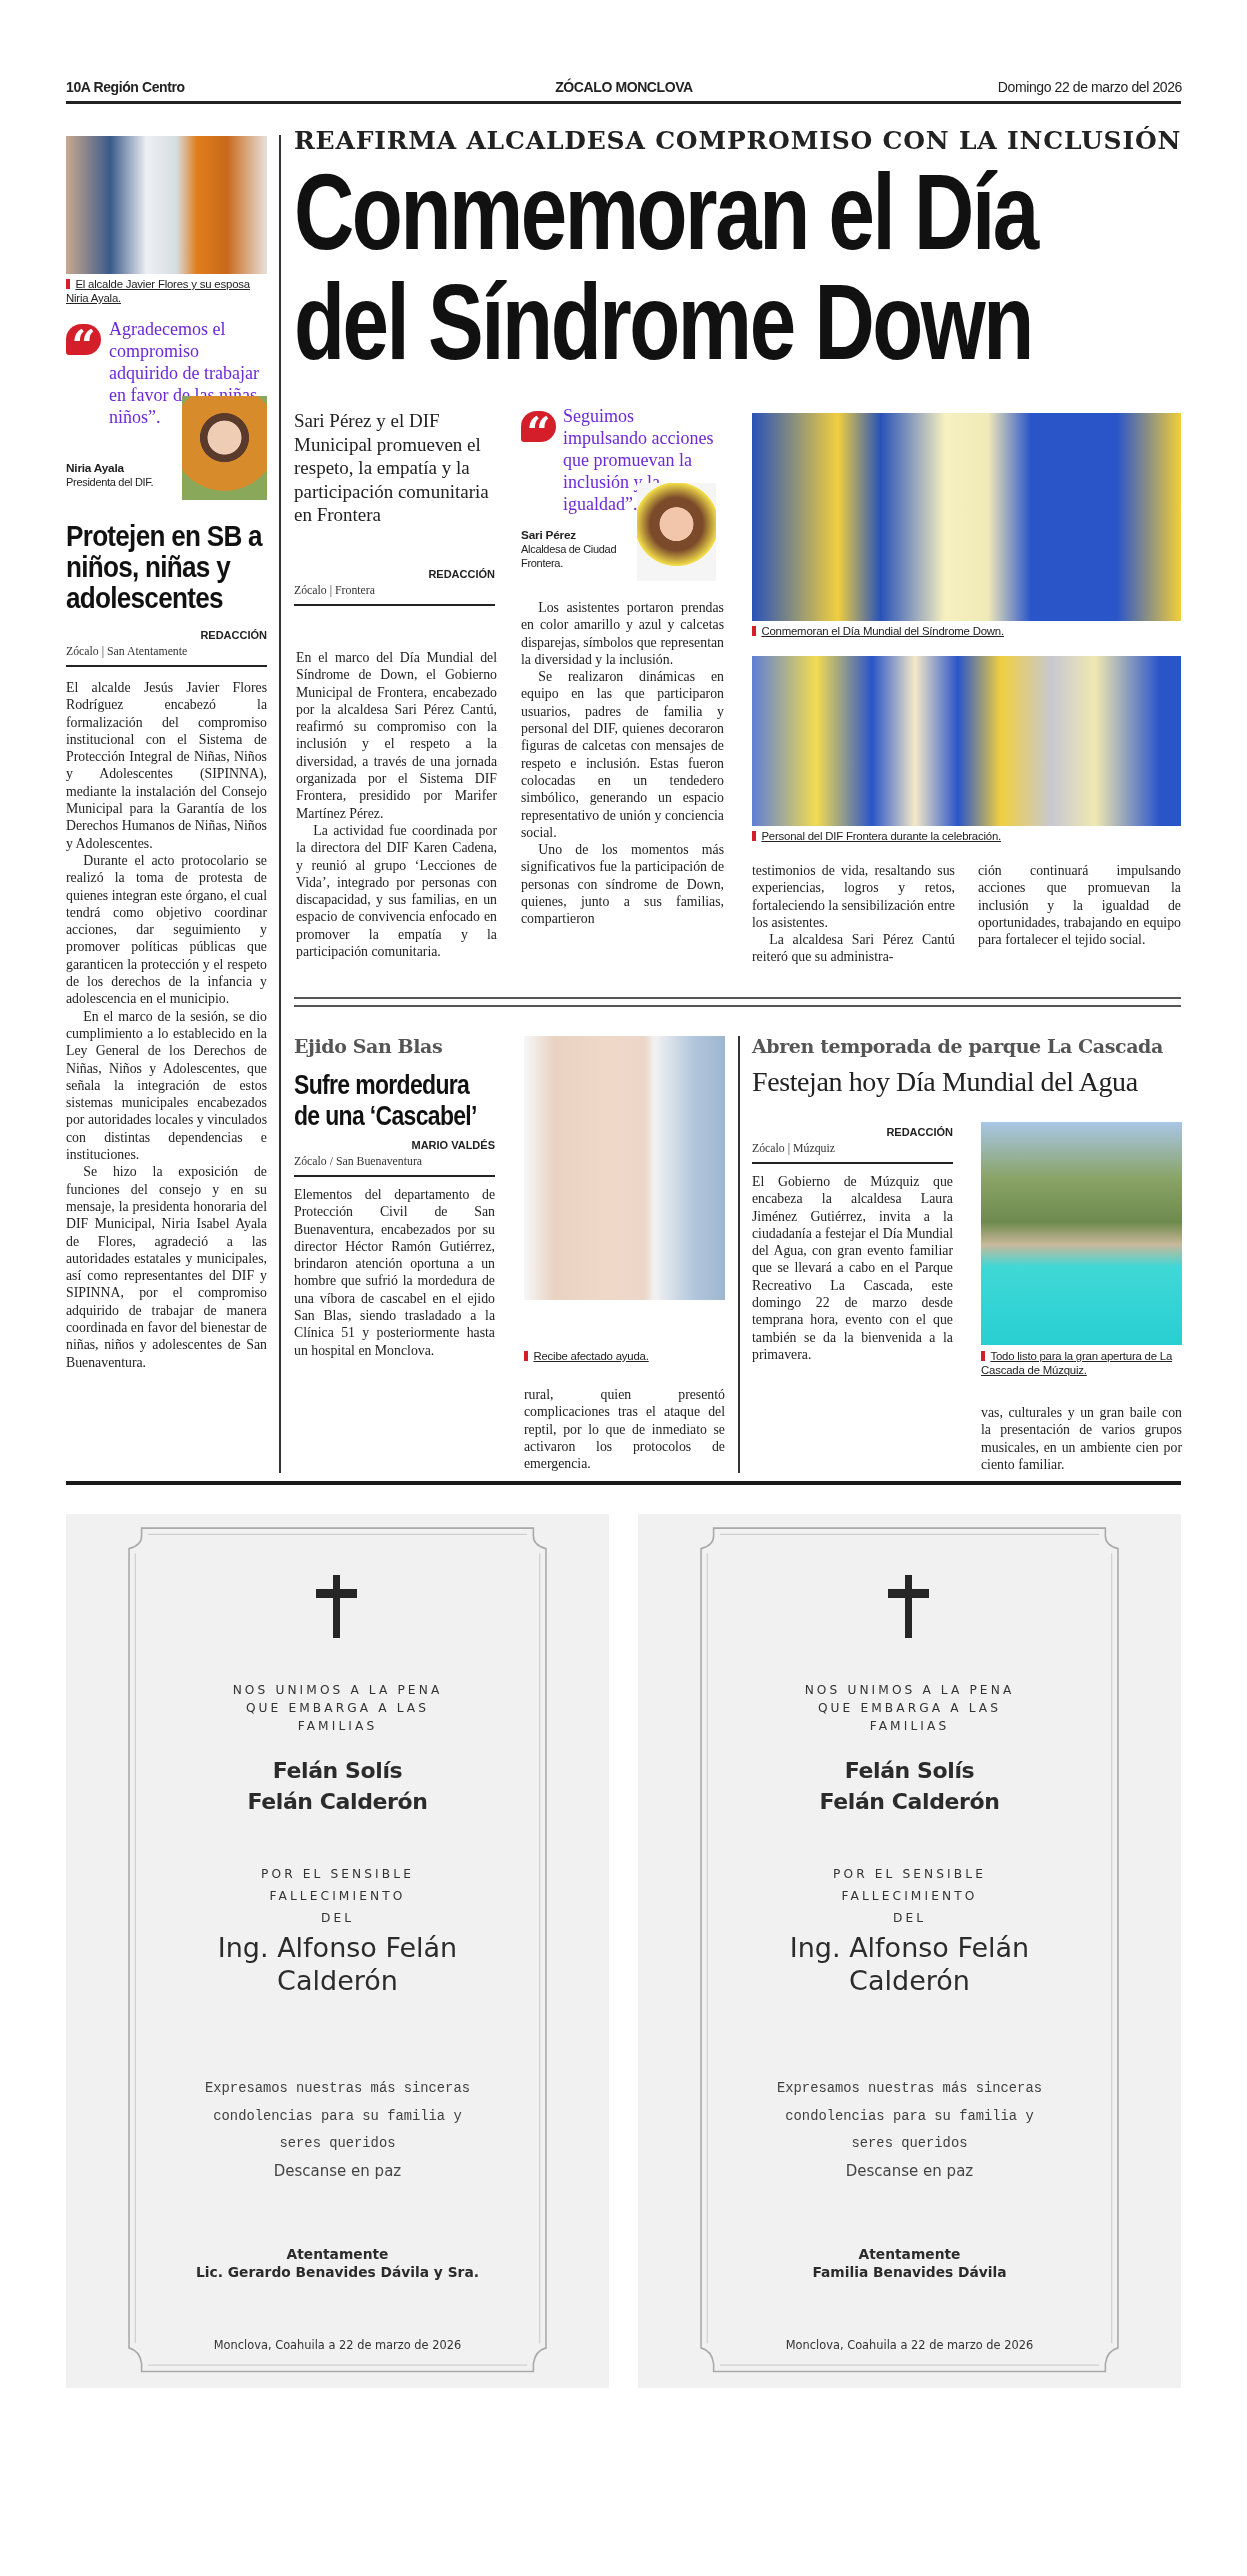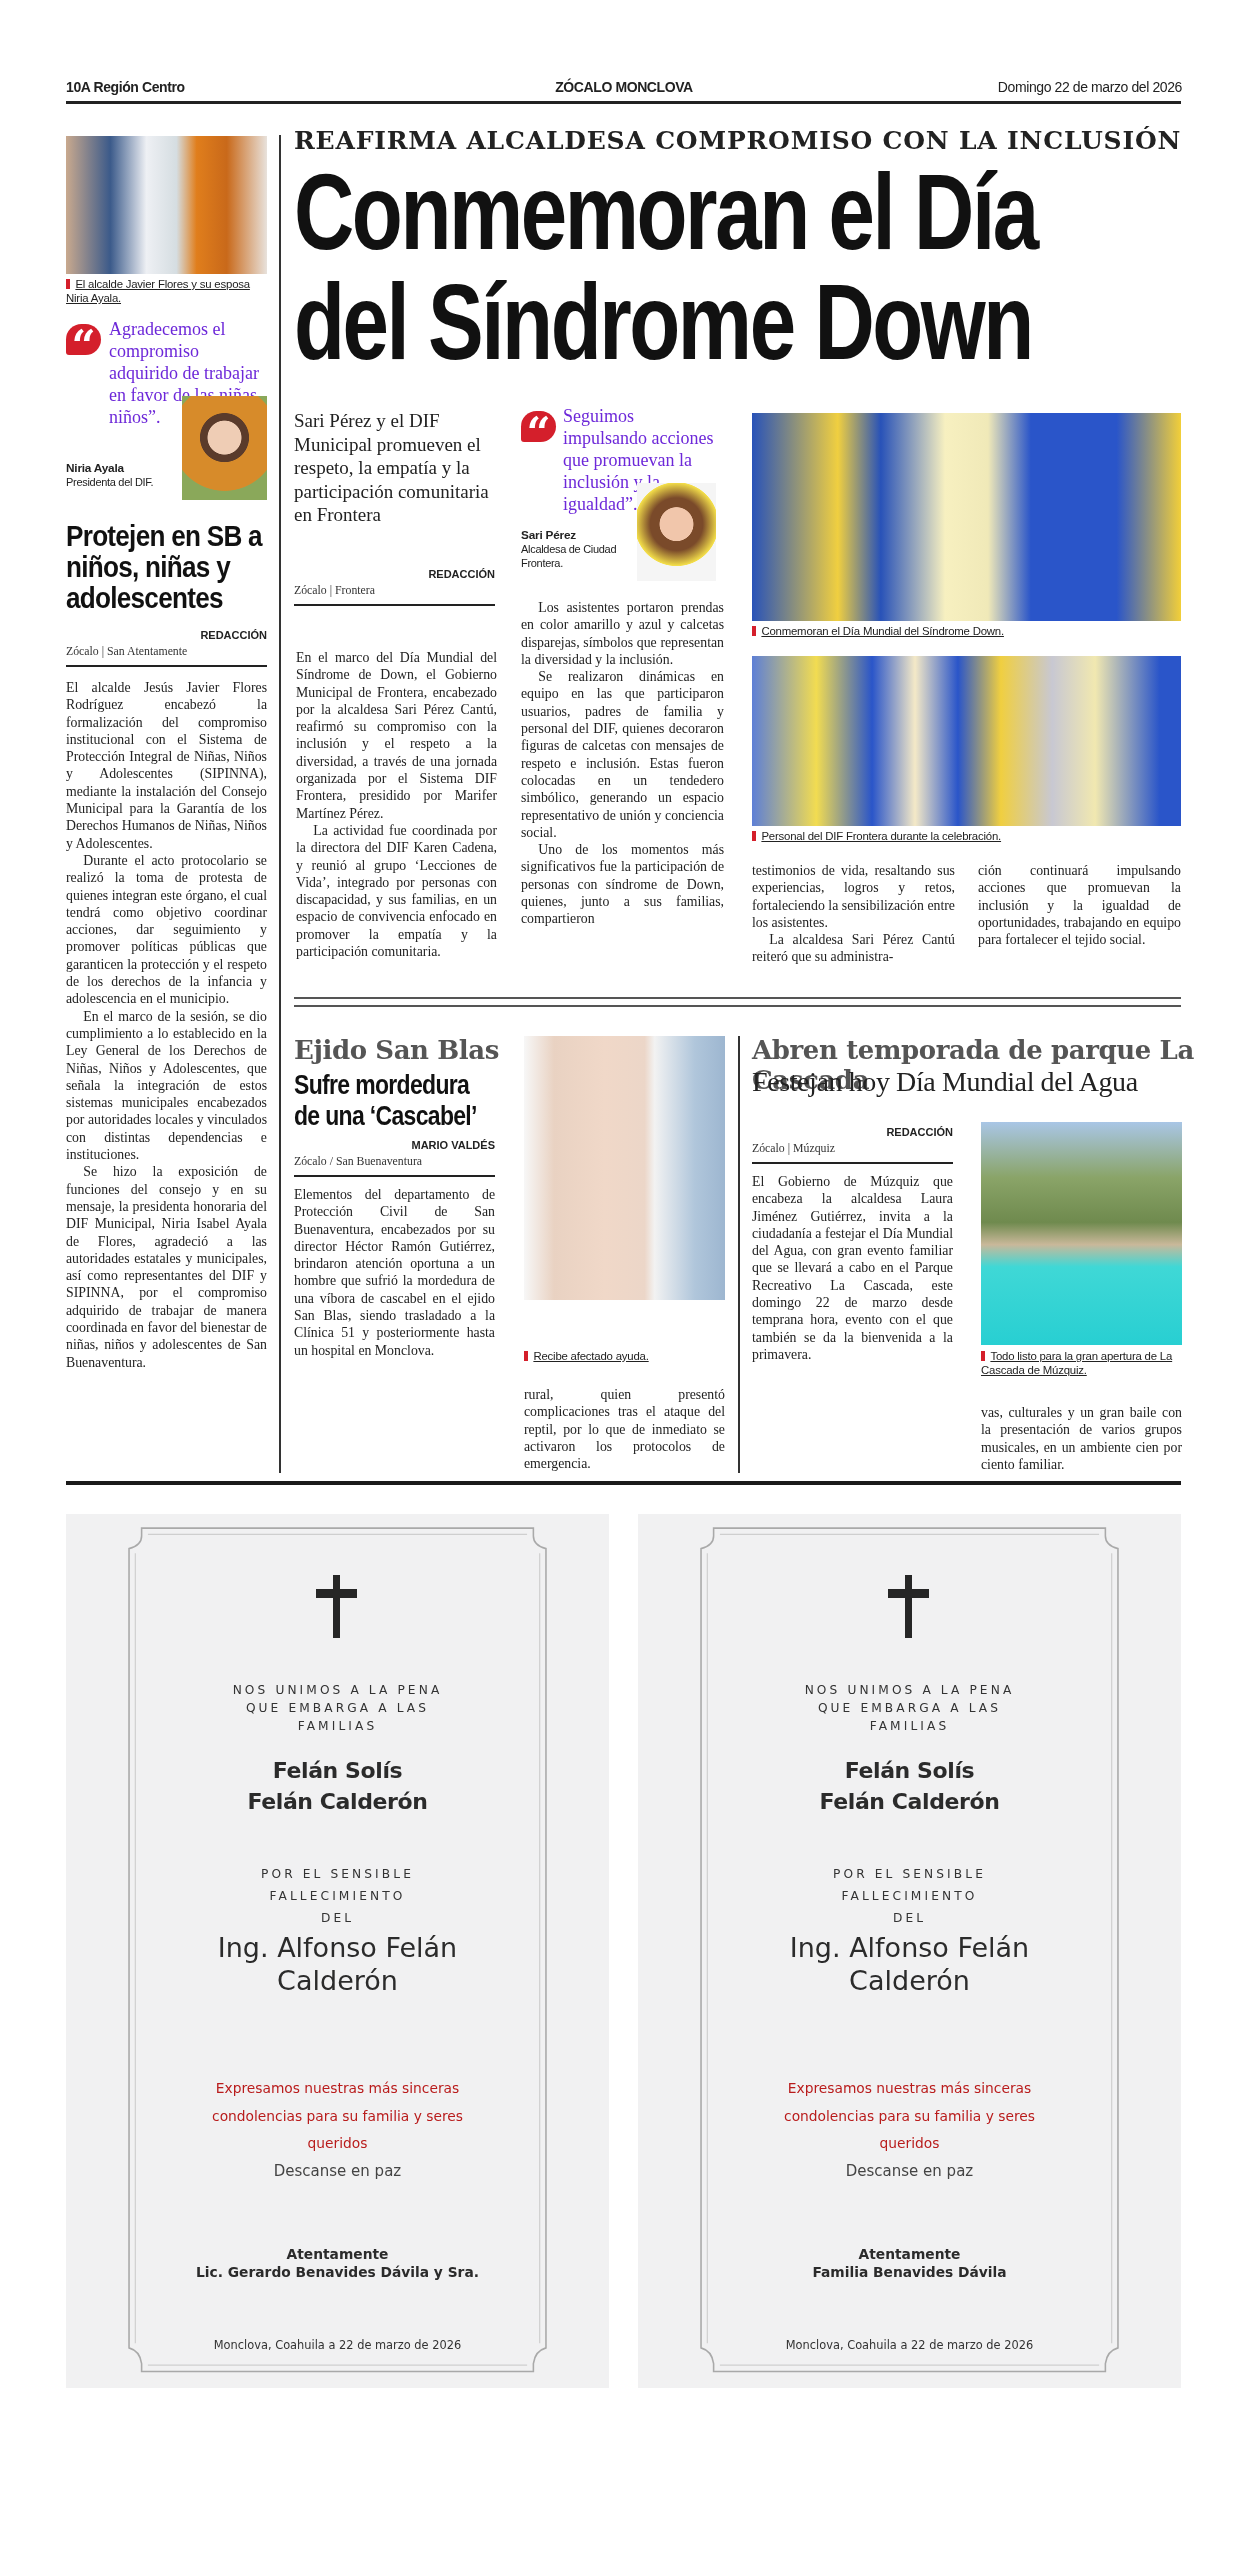--- a/index.html
+++ b/index.html
@@ -45,40 +45,40 @@
   .byline { font-family: "Liberation Sans", sans-serif; font-weight: bold; font-size: 11px; color: #222; text-align: right; }
   .byplace { font-family: "Liberation Serif", serif; font-size: 11.8px; color: #333; margin-top: 3.1px; }
   .byrule { height: 1.6px; background: #222; margin-top: 6.3px; }
 
   .body { font-family: "Liberation Serif", serif; font-size: 13.8px; line-height: 17.3px; color: #222; text-align: justify; hyphens: auto; }
   .body p { text-indent: 17.3px; }
   .body p.first { text-indent: 0; }
 
   .double-rule { left: 294px; width: 887px; height: 1.6px; background: #555; }
 
-  .sec-kicker { font-family: "DejaVu Serif", serif; font-weight: bold; font-size: 26px; color: #555; letter-spacing: -0.4px; }
+  .sec-kicker { font-family: "DejaVu Serif", serif; font-weight: bold; font-size: 19px; color: #555; letter-spacing: -0.4px; }
   .sec-head { font-family: "Liberation Sans", sans-serif; font-weight: bold; font-size: 28px; line-height: 31px; color: #111; letter-spacing: -0.8px; transform: scaleX(0.82); transform-origin: left top; white-space: nowrap; }
   .sec-head-light { font-family: "Liberation Serif", serif; font-size: 28px; color: #222; letter-spacing: -0.4px; white-space: nowrap; }
 
   .thick-rule { left: 66px; top: 1481px; width: 1115px; height: 3.9px; background: #1a1a1a; }
 
   
   .obit { top: 1514px; width: 543px; height: 874px; background: #f1f1f2; }
   .obit-left { left: 66px; }
   .obit-right { left: 638px; }
   .obit svg.frame { position: absolute; left: 0; top: 0; }
   .obit .content { position: absolute; left: 0; top: 0; width: 543px; text-align: center; color: #2a2a2a; font-family: "DejaVu Sans", sans-serif; }
   .obit .cross { position: absolute; left: 250px; top: 61px; width: 41px; height: 63px; }
   .obit .cross .v { position: absolute; left: 16.5px; top: 0; width: 7px; height: 63px; background: #262626; }
   .obit .cross .h { position: absolute; left: 0; top: 14px; width: 41px; height: 8.6px; background: #262626; }
   .obit .intro { position: absolute; left: 0; width: 543px; top: 167px; font-size: 12.2px; line-height: 18px; letter-spacing: 3.1px; font-weight: normal; color: #333; }
   .obit .fam { position: absolute; left: 0; width: 543px; top: 241px; font-size: 22px; line-height: 31px; font-weight: bold; color: #2b2b2b; letter-spacing: -0.4px; }
   .obit .por { position: absolute; left: 0; width: 543px; top: 349px; font-size: 12.2px; line-height: 22px; letter-spacing: 3.1px; color: #333; }
   .obit .deceased { position: absolute; left: 0; width: 543px; top: 417px; font-size: 27px; line-height: 33px; color: #2b2b2b; font-weight: normal; }
-  .obit .cond { position: absolute; left: 0; width: 543px; top: 561px; font-size: 13.8px; line-height: 27.5px; color: #b91c1c; }
+  .obit .cond { position: absolute; left: 0; width: 543px; top: 561px; font-size: 13.8px; line-height: 27.5px; color: #404040; font-family: Liberation Mono, monospace; }
   .obit .rip { position: absolute; left: 0; width: 543px; top: 648px; font-size: 15px; color: #444; }
   .obit .att { position: absolute; left: 0; width: 543px; top: 731px; font-size: 13.8px; line-height: 18px; font-weight: bold; color: #2b2b2b; }
   .obit .place { position: absolute; left: 0; width: 543px; top: 824px; font-size: 11.4px; color: #333; }
 </style>
 </head>
 <body>
 
 <div class="abs hdr hdr-left">10A Región Centro</div>
 <div class="abs hdr hdr-center">ZÓCALO MONCLOVA</div>
 <div class="abs hdr hdr-right">Domingo 22 de marzo del 2026</div>

